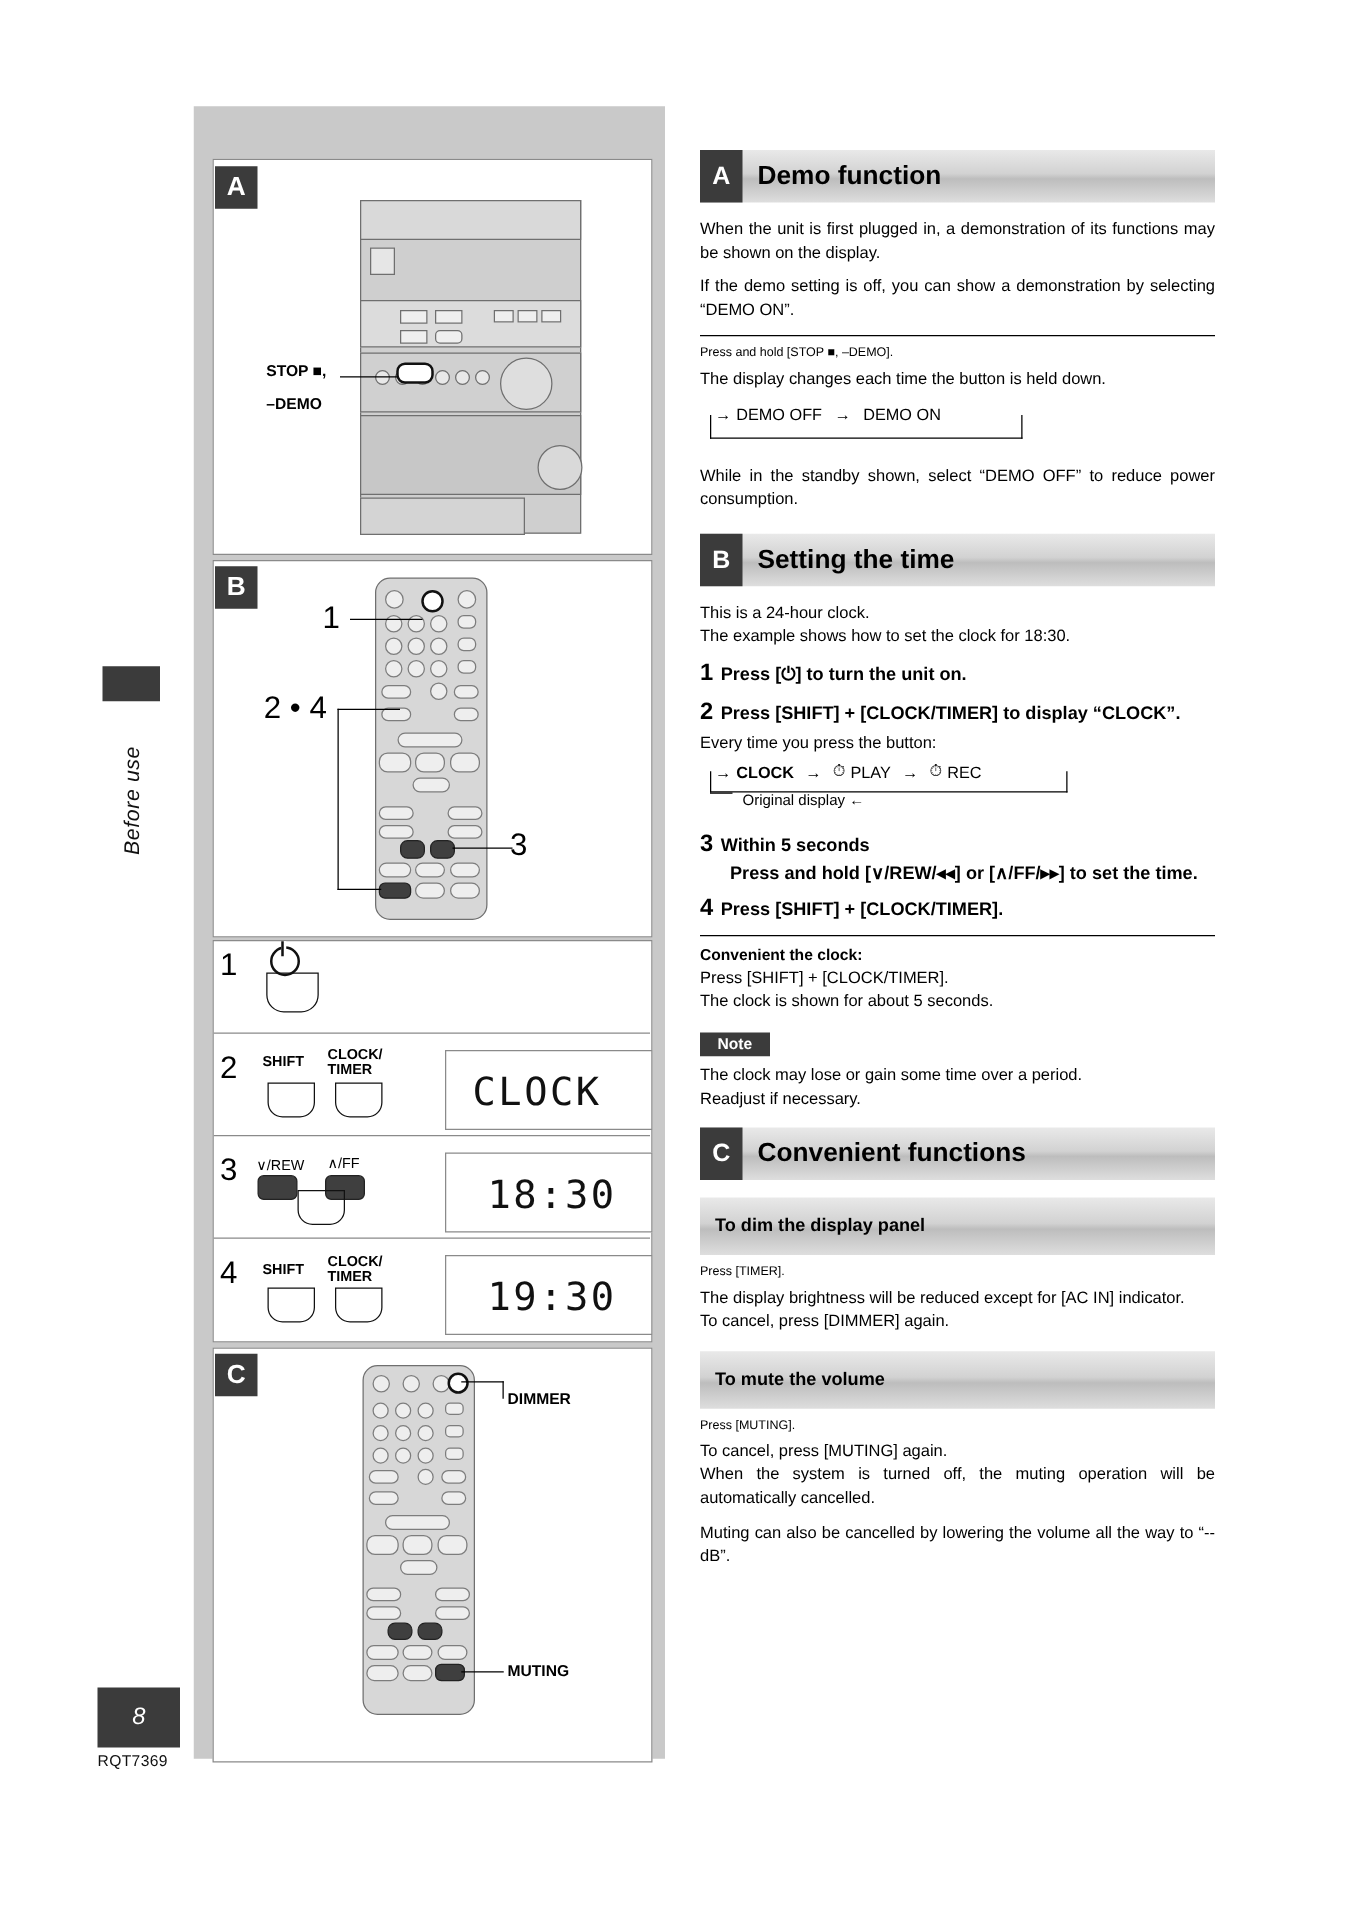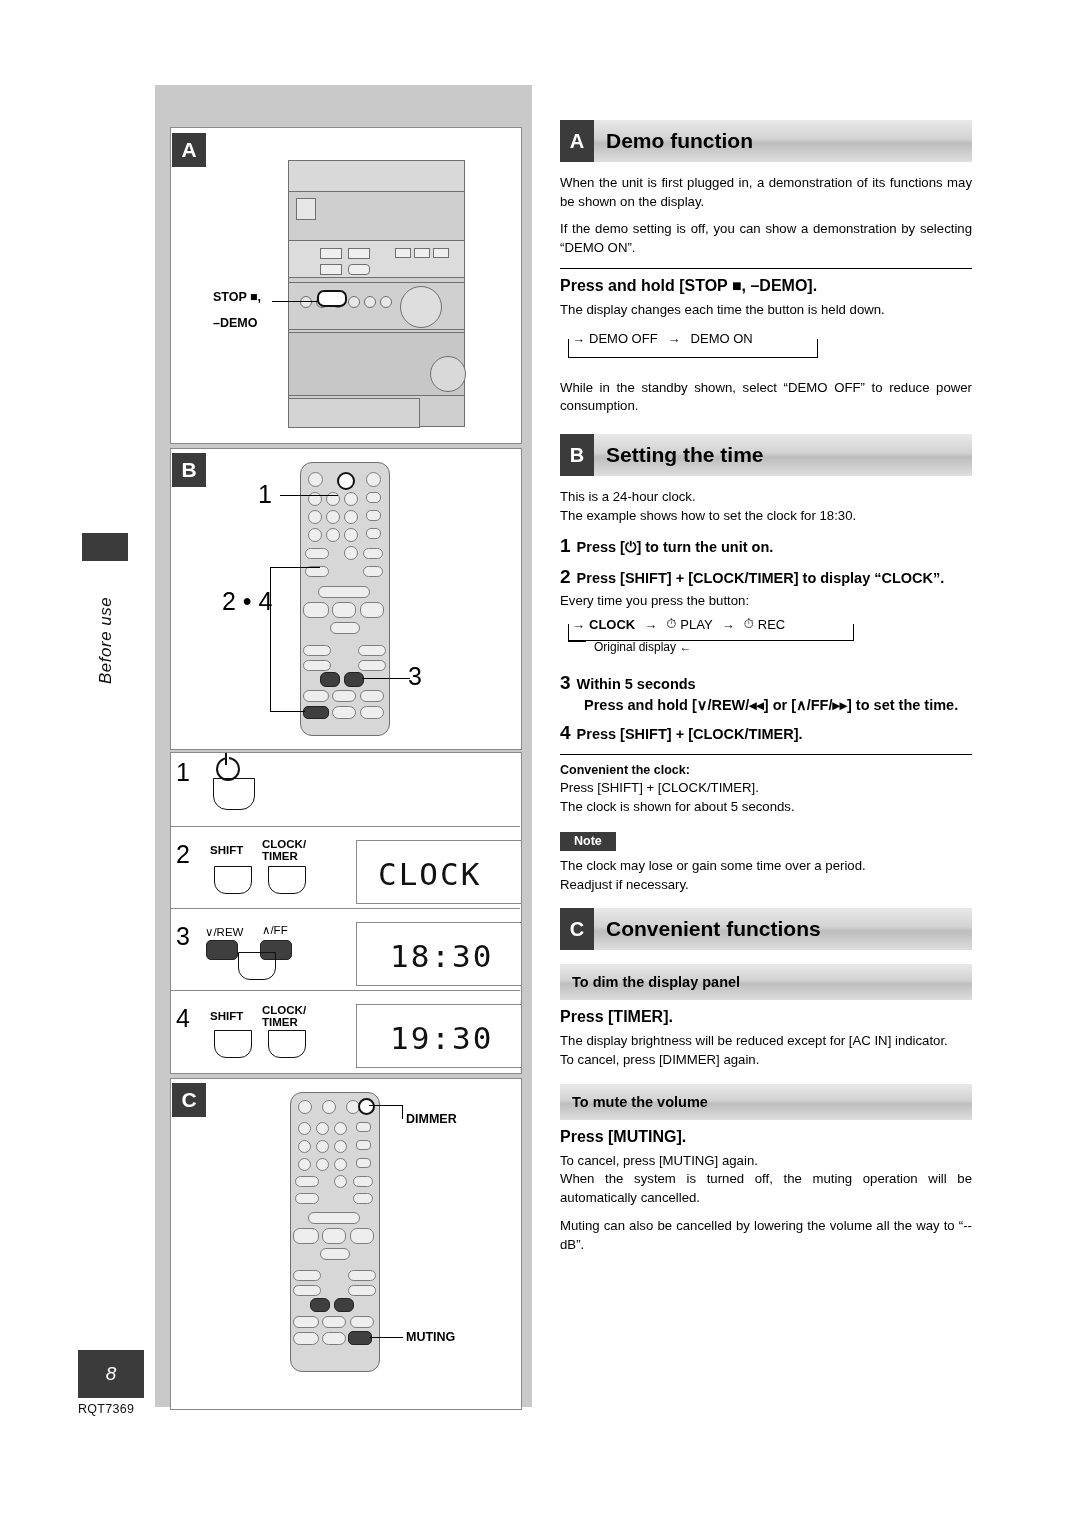--- a/index.html
+++ b/index.html
@@ -24,24 +24,24 @@
 
   
   .rightcol{position:absolute;left:560px;top:120px;width:412px;}
   .headbar{position:relative;height:42px;margin-bottom:12px;
       background:linear-gradient(to bottom,#e9e9e9 0%,#d2d2d2 45%,#bdbdbd 55%,#dedede 100%);
       display:flex;align-items:center;}
   .headbar .hletter{width:34px;height:100%;background:#3b3b3b;color:#fff;font-weight:bold;font-size:20px;
       display:flex;align-items:center;justify-content:center;flex:none;}
   .headbar .htxt{font-size:21px;font-weight:bold;margin-left:12px;}
   .body-t{font-size:13.2px;line-height:1.42;text-align:justify;margin:0 0 9px 0;}
-  .bold-t{font-size:16px;font-weight:bold;margin:12px 0 6px 0;}
+  .bold-t{font-size:10px;font-weight:normal;margin:12px 0 6px 0;}
   .num-t{font-size:14.5px;font-weight:bold;margin:9px 0 3px 0;}
   .num-t .n{font-size:19px;margin-right:6px;}
-  .sub-head{height:36px;background:linear-gradient(to bottom,#e9e9e9 0%,#d2d2d2 45%,#bdbdbd 55%,#dedede 100%);
+  .sub-head{height:46px;background:linear-gradient(to bottom,#e9e9e9 0%,#d2d2d2 45%,#bdbdbd 55%,#dedede 100%);
       display:flex;align-items:center;padding-left:12px;font-size:14.5px;font-weight:bold;margin:14px 0 8px 0;}
   .rule{border-top:1px solid #000;margin:10px 0 8px 0;}
   .small-bold{font-size:12.5px;font-weight:bold;margin:0 0 2px 0;}
   .notebox{display:inline-block;background:#3b3b3b;color:#fff;font-size:12.5px;font-weight:bold;
       padding:2px 14px 3px 14px;margin:6px 0 6px 0;}
 
   
   .flow{position:relative;font-size:13px;margin:4px 0 10px 4px;height:34px;}
   .flowline{position:absolute;left:0;top:0;display:flex;align-items:center;height:20px;}
   .flowline span{margin-right:4px;}
@@ -147,21 +147,21 @@
     <div class="rbtn dark" style="left:344px;top:672px;width:18px;height:13px;border-radius:6px;"></div>
     <div class="rbtn" style="left:303px;top:690px;width:24px;height:10px;"></div>
     <div class="rbtn" style="left:332px;top:690px;width:22px;height:10px;"></div>
     <div class="rbtn" style="left:360px;top:690px;width:22px;height:10px;"></div>
     <div class="rbtn dark" style="left:303px;top:706px;width:24px;height:11px;border-radius:5px;"></div>
     <div class="rbtn" style="left:332px;top:706px;width:22px;height:11px;"></div>
     <div class="rbtn" style="left:360px;top:706px;width:22px;height:11px;"></div>
   </div>
   <div class="stepnum" style="left:258px;top:480px;">1</div>
   <div class="leader" style="left:280px;top:495px;width:58px;height:1px;"></div>
-  <div class="stepnum" style="left:222px;top:552px;margin-top:35px;">2 • 4</div>
+  <div class="stepnum" style="left:211px;top:552px;">2 • 4</div>
   <div class="leader" style="left:270px;top:567px;width:50px;height:1px;"></div>
   <div class="leader" style="left:270px;top:567px;width:1px;height:145px;"></div>
   <div class="leader" style="left:270px;top:711px;width:35px;height:1px;"></div>
   <div class="stepnum" style="left:408px;top:662px;">3</div>
   <div class="leader" style="left:362px;top:678px;width:48px;height:1px;"></div>
 
   <div class="wpanel" style="left:170px;top:752px;width:350px;height:320px;"></div>
   <div class="leader" style="left:171px;top:826px;width:349px;height:1px;background:#8a8a8a;"></div>
   <div class="leader" style="left:171px;top:908px;width:349px;height:1px;background:#8a8a8a;"></div>
   <div class="leader" style="left:171px;top:990px;width:349px;height:1px;background:#8a8a8a;"></div>

